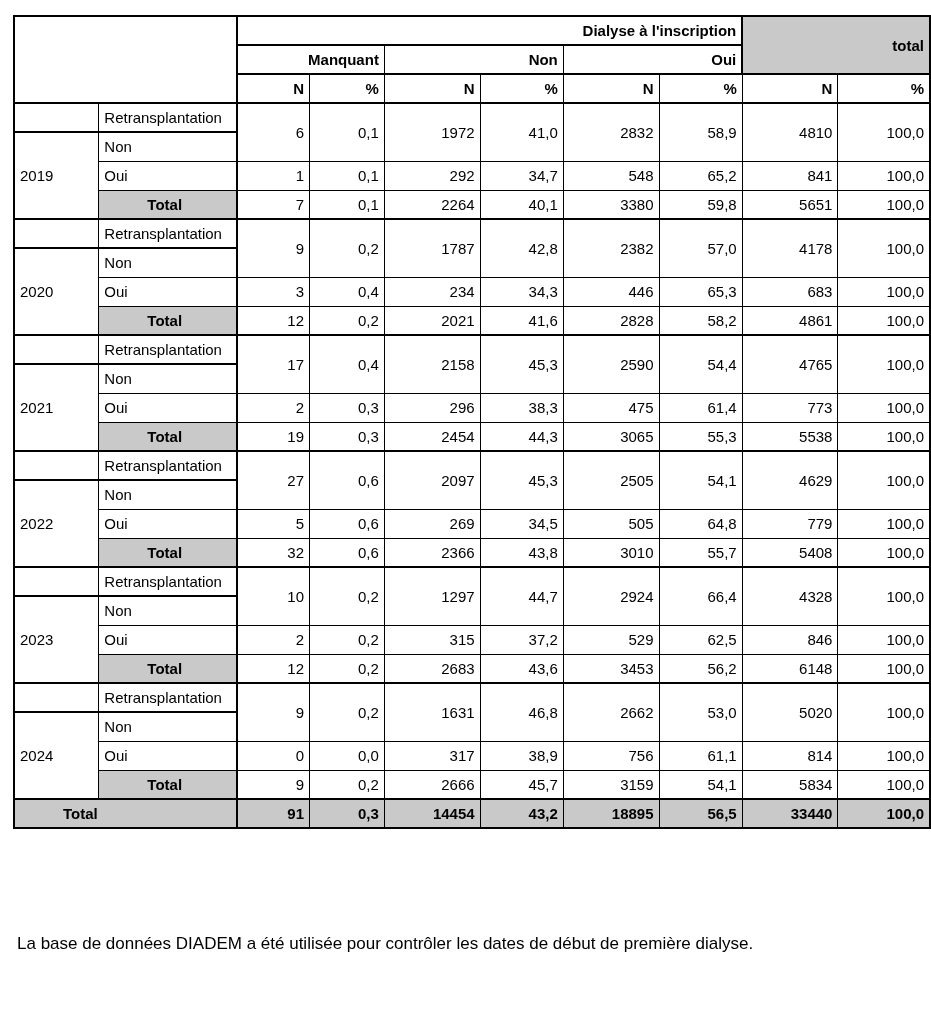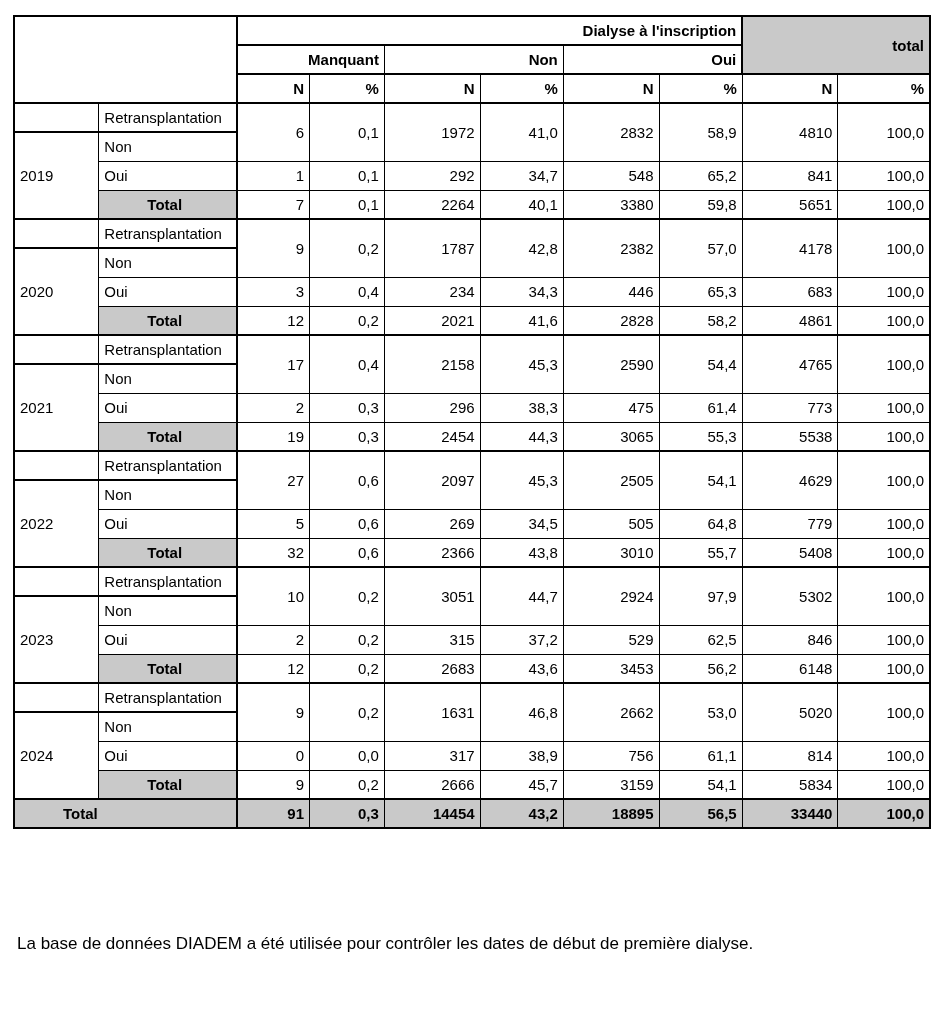--- a/index.html
+++ b/index.html
@@ -209,25 +209,25 @@
           <td class="num ">3010</td>
           <td class="num ">55,7</td>
           <td class="num ">5408</td>
           <td class="num ">100,0</td>
         </tr>
         <tr>
           <td class="lbl bt rb"></td>
           <td class="lbl br bt rb">Retransplantation</td>
           <td class="num bt" rowspan="2">10</td>
           <td class="num bt" rowspan="2">0,2</td>
-          <td class="num bt" rowspan="2">3051</td>
+          <td class="num bt" rowspan="2">1297</td>
           <td class="num bt" rowspan="2">44,7</td>
           <td class="num bt" rowspan="2">2924</td>
-          <td class="num bt" rowspan="2">97,9</td>
-          <td class="num bt" rowspan="2">5302</td>
+          <td class="num bt" rowspan="2">66,4</td>
+          <td class="num bt" rowspan="2">4328</td>
           <td class="num bt" rowspan="2">100,0</td>
         </tr>
         <tr>
           <td class="lbl" rowspan="3">2023</td>
           <td class="lbl br">Non</td>
         </tr>
         <tr>
           <td class="lbl br">Oui</td>
           <td class="num ">2</td>
           <td class="num ">0,2</td>

